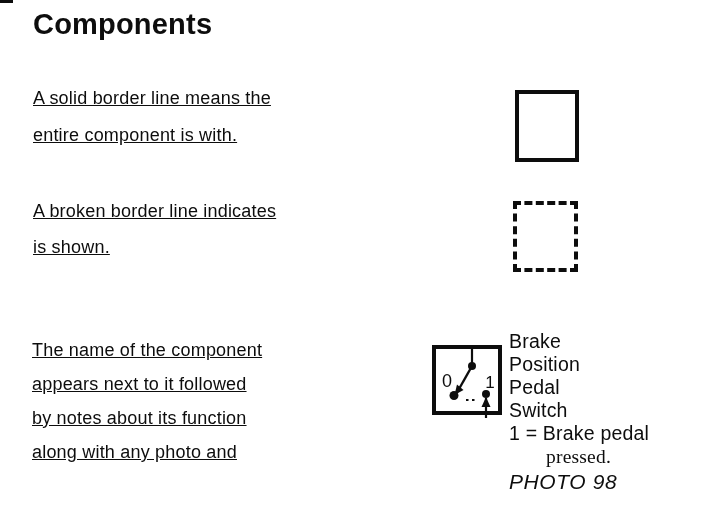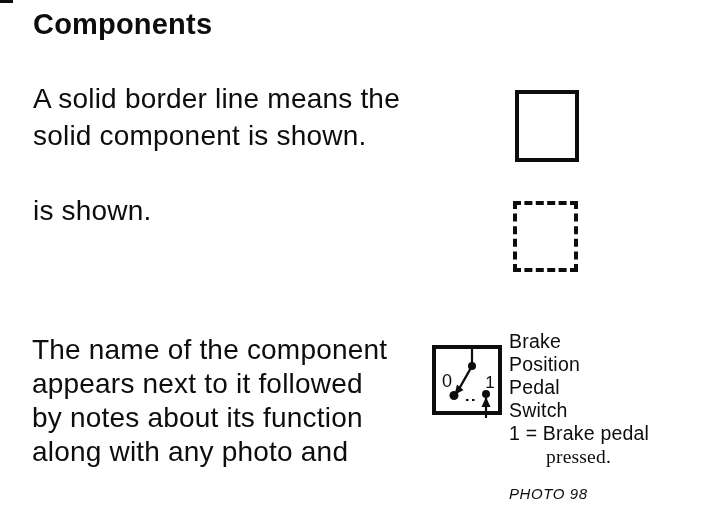--- a/index.html
+++ b/index.html
@@ -11,21 +11,21 @@
     font-family:"Liberation Sans", sans-serif;
     color:#0d0d0d;
   }
   .artifact{
     position:absolute;left:0;top:0;width:13px;height:3px;background:#0d0d0d;
   }
   .title{
     position:absolute;left:33px;top:7px;margin:0;
     font-size:29px;font-weight:bold;line-height:34px;letter-spacing:.2px;
   }
-  .para{position:absolute;left:33px;font-size:28px;letter-spacing:.2px;}
+  .para{position:absolute;left:33px;font-size:18px;letter-spacing:.2px;text-decoration:underline;}
   .para .tl{white-space:nowrap;}
   .p1{top:80px;line-height:37px;}
   .p2{top:193px;line-height:36px;}
   .p3{left:32px;top:333px;line-height:34px;}
   .solid-box{
     position:absolute;left:515px;top:90px;width:64px;height:72px;
     box-sizing:border-box;border:4px solid #0d0d0d;background:#fff;
   }
   .dashed-box{
     position:absolute;left:513px;top:201px;width:65px;height:71px;
@@ -36,40 +36,41 @@
     font-family:"Liberation Sans", sans-serif;
     fill:#0d0d0d;
   }
   .caption{
     position:absolute;left:509px;top:330px;width:195px;
     font-size:19.5px;line-height:23px;letter-spacing:.2px;
   }
   .caption .cl{white-space:nowrap;}
   .caption .indent{padding-left:37px;font-family:Liberation Serif, serif;}
   .caption .photo{
-    font-size:15px;font-style:italic;margin-top:14px;letter-spacing:.6px;
+    font-size:21px;font-style:italic;margin-top:2px;letter-spacing:.6px;
   }
 </style>
 </head>
 <body>
 
 <div class="page">
 
   <div class="artifact"></div>
 
   <h1 class="title">Components</h1>
 
   <div class="para p1">
     <div class="tl">A solid border line means the</div>
-    <div class="tl">solid component is shown.</div>
+    <div class="tl">entire component is with.</div>
   </div>
 
   <div class="solid-box"></div>
 
   <div class="para p2">
+    <div class="tl">A broken border line indicates</div>
     <div class="tl">is shown.</div>
   </div>
 
   <div class="dashed-box"></div>
 
   <div class="para p3">
     <div class="tl">The name of the component</div>
     <div class="tl">appears next to it followed</div>
     <div class="tl">by notes about its function</div>
     <div class="tl">along with any photo and</div>

